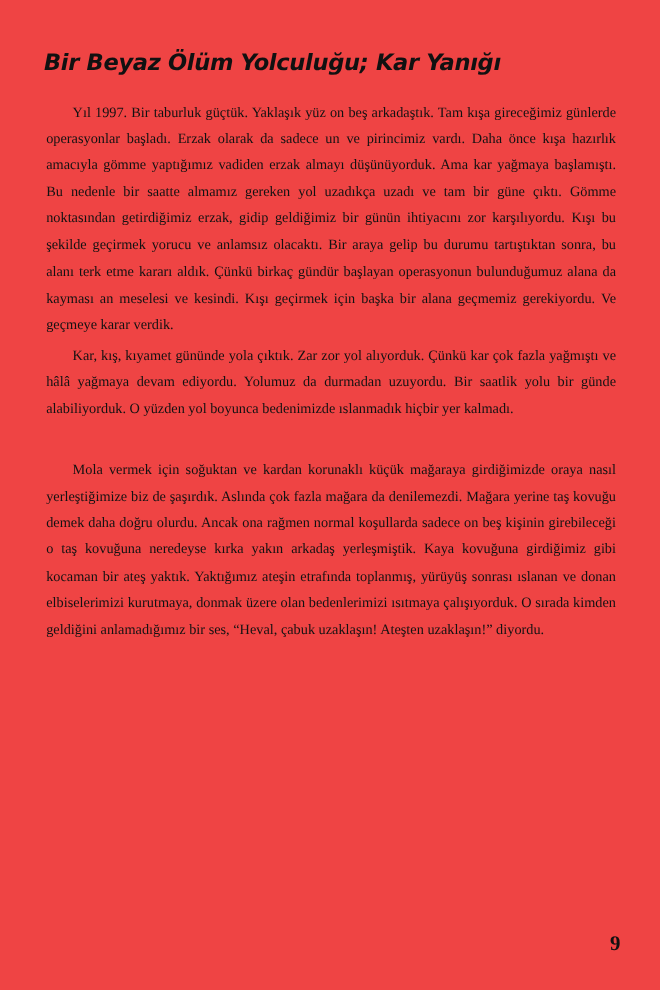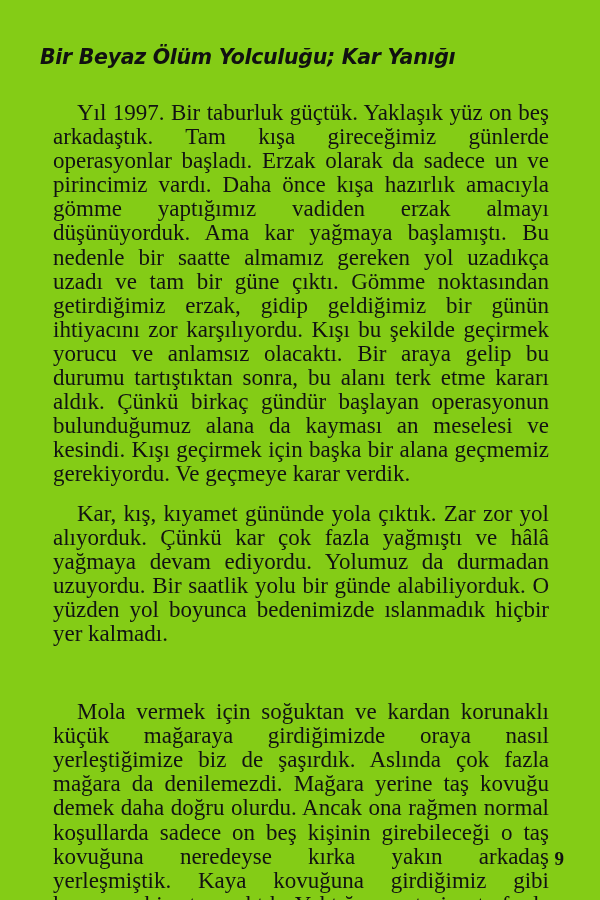--- a/index.html
+++ b/index.html
@@ -15,21 +15,21 @@
     font-family: "Liberation Serif", "DejaVu Serif", serif;
     color: #111111;
     -webkit-font-smoothing: antialiased;
   }
   .page {
     position: absolute;
     left: 0;
     top: 0;
     width: 600px;
     height: 900px;
-    background: #84cc16;
+    background: #ef4444;
   }
   .chapter-title {
     position: absolute;
     left: 40px;
     top: 31px;
     width: 520px;
     font-family: "DejaVu Sans", "Liberation Sans", sans-serif;
     font-style: italic;
     font-weight: bold;
     font-size: 20.5px;
@@ -37,22 +37,22 @@
     color: #111111;
     white-space: nowrap;
   }
   .body-block {
     position: absolute;
     left: 38px;
     top: 86px;
     width: 526px;
   }
   .para {
-    margin: 15px;
-    font-size: 23px;
+    margin: 4px;
+    font-size: 13px;
     line-height: 24.1px;
     text-align: justify;
     text-justify: inter-word;
     text-indent: 24px;
     hyphens: manual;
     color: #121212;
   }
   .group-gap {
     height: 24px;
   }

